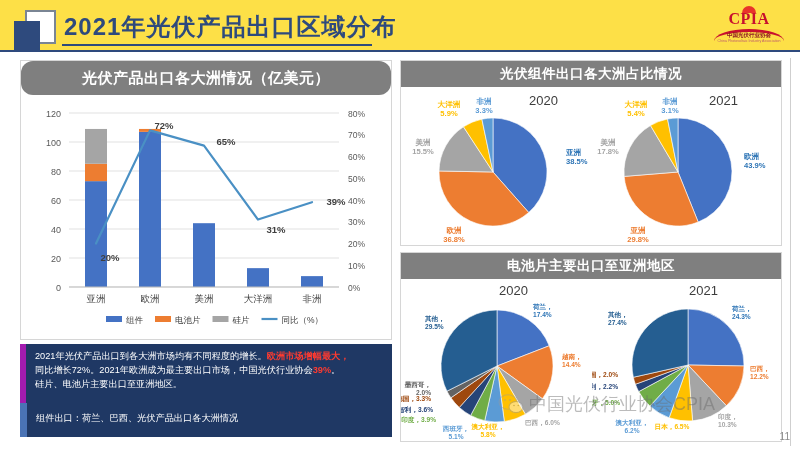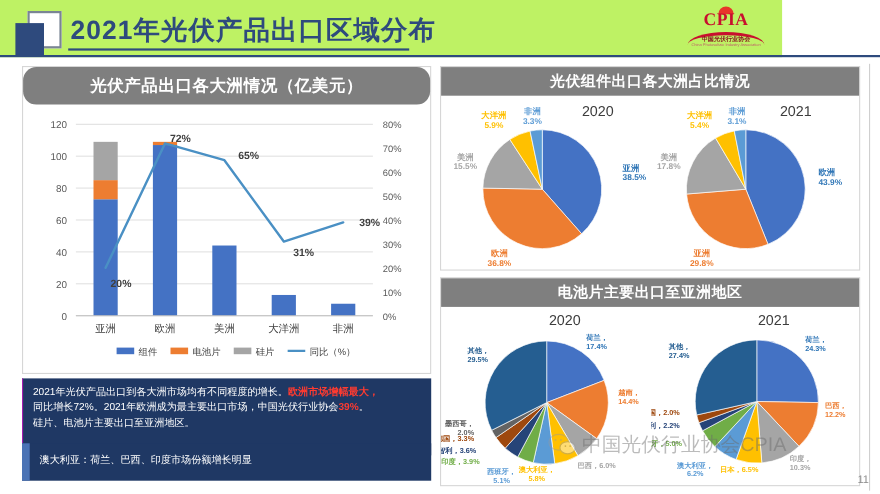--- a/index.html
+++ b/index.html
@@ -6,22 +6,22 @@
   body {
     width: 800px; height: 449px;
     font-family: "Liberation Sans", "DejaVu Sans", sans-serif;
     background: #ffffff;
     overflow: hidden;
     position: relative;
   }
 
   
   #header {
-    position: absolute; left: 0; top: 0; width: 711px; height: 52px;
-    background: #bef264;
+    position: absolute; left: 0; top: 0; width: 800px; height: 52px;
+    background: #fde047;
   }
   #header-rule {
     position: absolute; left: 0; top: 50px; width: 800px; height: 2px;
     background: #2e4a7d;
   }
   #logo-mark {
     position: absolute; left: 14px; top: 8px; width: 42px; height: 40px;
   }
   #logo-square-outline {
     position: absolute; left: 11px; top: 2px; width: 31px; height: 34px;
@@ -86,21 +86,21 @@
     letter-spacing: 0.5px;
     border-radius: 12px;
   }
 
   #bar-chart { position: absolute; left: 0; top: 34px; width: 372px; height: 246px; }
 
   
   #note-box-1 {
     position: absolute; left: 20px; top: 344px; width: 372px; height: 70px;
     background: #1f3864; color: #ffffff;
-    border-left: 1px solid #a21caf;
+    border-left: 6px solid #a21caf;
     padding: 6px 8px 4px 9px;
     font-size: 9.2px; line-height: 1.5;
   }
   #note-box-2 {
     position: absolute; left: 20px; top: 403px; width: 372px; height: 34px;
     background: #1f3864; color: #ffffff;
     border-left: 7px solid #4a73b5;
     padding: 9px 8px 4px 9px;
     font-size: 9.2px; line-height: 1.4;
   }
@@ -238,21 +238,21 @@
     <span>2021年光伏产品出口到各大洲市场均有不同程度的增长。</span><span class="hl-red">欧洲市场增幅最大，</span>
   </span>
   <span class="note-line">
     <span>同比增长72%。2021年欧洲成为最主要出口市场，中国光伏行业协会</span><span class="hl-red">39%</span><span>。</span>
   </span>
   <span class="note-spacer"></span>
   <span class="note-line">硅片、电池片主要出口至亚洲地区。</span>
 </div>
 
 <div id="note-box-2">
-  <span class="note-line">澳大利亚：荷兰、巴西、印度市场份额增长明显</span>
+  <span class="note-line">组件出口：荷兰、巴西、光伏产品出口各大洲情况</span>
 </div>
 
 <div id="right-top-panel">
   <div class="panel-title">光伏组件出口各大洲占比情况</div>
   <div class="pie-year" style="left:128px; top:32px;">2020</div>
   <div class="pie-year" style="left:308px; top:32px;">2021</div>
   <svg class="pie-svg" id="pie-continent-2020" style="left:0px; top:26px;" width="191" height="160" viewBox="0 0 191 160">
       <path d="M 92 85 L 92 31 A 54 54 0 0 1 127.7108407274772 125.50599776004482 Z" fill="#4472c4" stroke="#ffffff" stroke-width="0.6"></path>
       <path d="M 92 85 L 127.7108407274772 125.50599776004482 A 54 54 0 0 1 38.00959297143632 83.98218425536795 Z" fill="#ed7d31" stroke="#ffffff" stroke-width="0.6"></path>
       <path d="M 92 85 L 38.00959297143632 83.98218425536795 A 54 54 0 0 1 62.49470527634948 39.77348583772434 Z" fill="#a5a5a5" stroke="#ffffff" stroke-width="0.6"></path>

